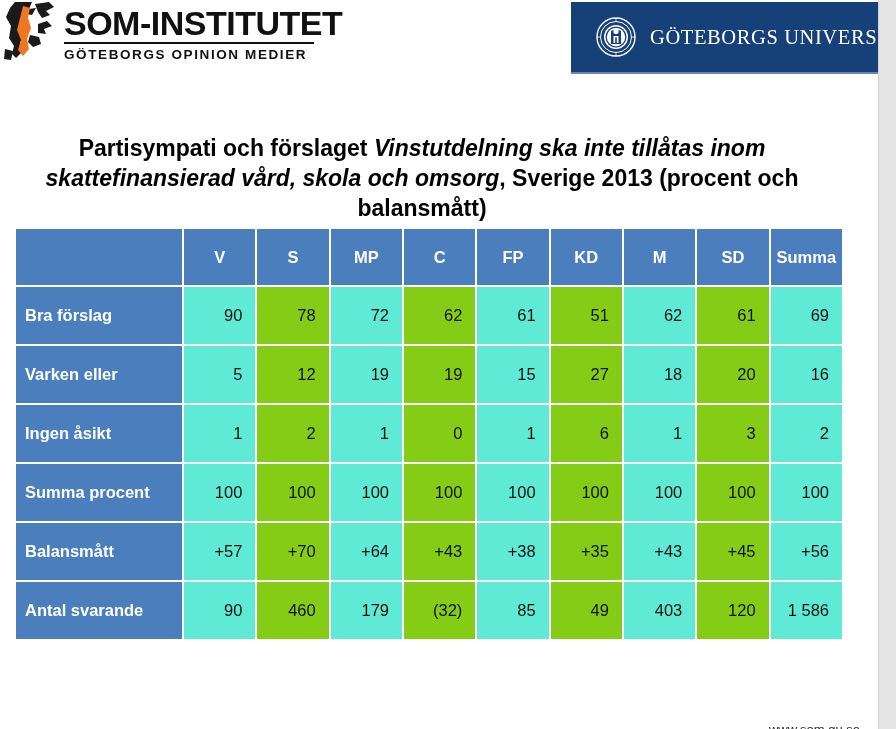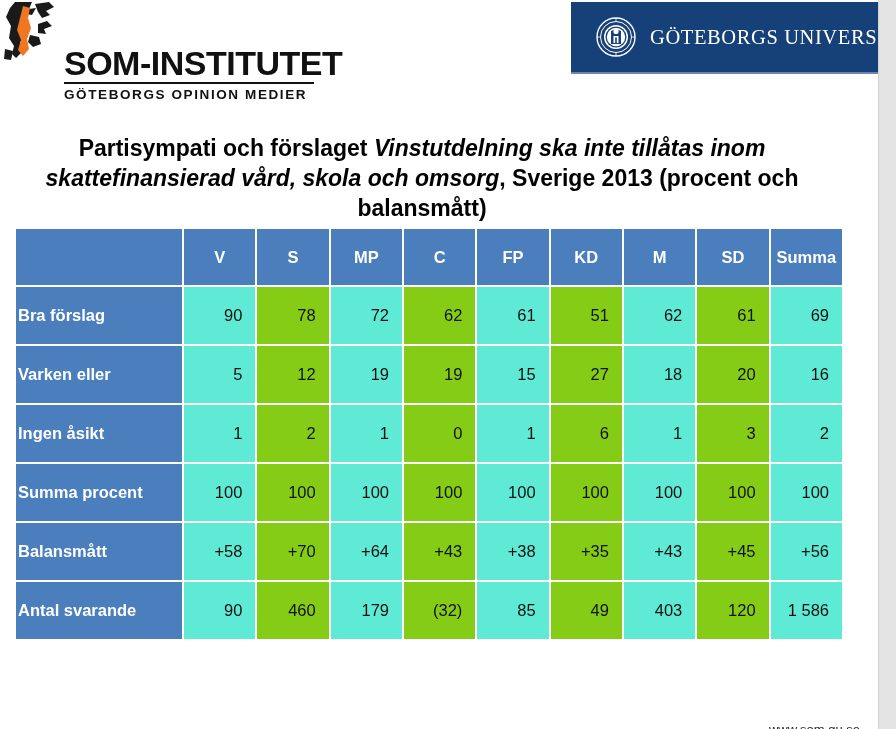--- a/index.html
+++ b/index.html
@@ -56,21 +56,20 @@
     width: 254px;
   }
   #som-title {
     font-family: "Liberation Sans", sans-serif;
     font-weight: bold;
     font-size: 34px;
     letter-spacing: -0.5px;
     color: #111111;
     line-height: 36px;
     white-space: nowrap;
-    margin-top: 40px;
   }
   #som-rule {
     height: 2px;
     background: #111111;
     margin: 1px 0 3px 0;
     width: 250px;
   }
   #som-sub {
     font-family: "Liberation Sans", sans-serif;
     font-weight: bold;
@@ -153,21 +152,21 @@
   }
   #data-table tr.hdr th.corner {
     background: #4a7ebc;
   }
   #data-table td.rowlabel {
     background: #4a7ebc;
     color: #ffffff;
     font-weight: bold;
     text-align: left;
     vertical-align: middle;
-    padding-left: 2px;
+    padding-left: 9px;
     font-size: 16.5px;
     height: 59px;
     white-space: nowrap;
   }
   #data-table td.val {
     text-align: right;
     vertical-align: middle;
     padding-right: 13px;
     color: #111111;
     font-size: 16.5px;
@@ -306,21 +305,21 @@
             <td class="val shade-a">100</td>
             <td class="val shade-b">100</td>
             <td class="val shade-a">100</td>
             <td class="val shade-b">100</td>
             <td class="val shade-a">100</td>
             <td class="val shade-b">100</td>
             <td class="val shade-a">100</td>
           </tr>
           <tr>
             <td class="rowlabel">Balansmått</td>
-            <td class="val shade-a">+58</td>
+            <td class="val shade-a">+57</td>
             <td class="val shade-b">+70</td>
             <td class="val shade-a">+64</td>
             <td class="val shade-b">+43</td>
             <td class="val shade-a">+38</td>
             <td class="val shade-b">+35</td>
             <td class="val shade-a">+43</td>
             <td class="val shade-b">+45</td>
             <td class="val shade-a">+56</td>
           </tr>
           <tr>

